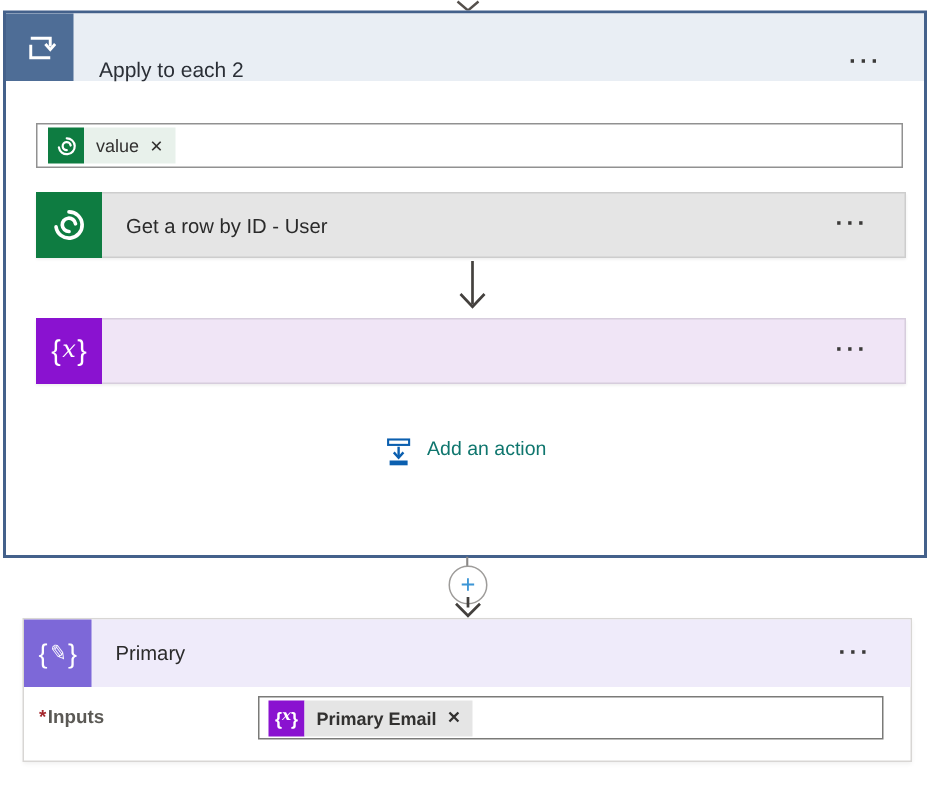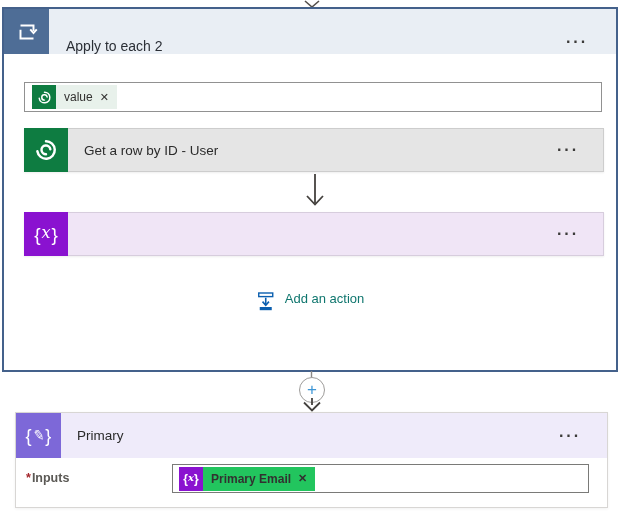--- a/index.html
+++ b/index.html
@@ -42,21 +42,21 @@
   .chip-icon{
     width:24px;height:24px;display:flex;align-items:center;justify-content:center;flex:0 0 24px;
   }
   .chip-body{
     display:flex;align-items:center;height:24px;padding:0 8px;font-size:12px;color:#323130;
   }
   .chip-remove{margin-left:7px;font-size:11px;color:#323130;cursor:pointer;}
   .chip-green .chip-icon{background:#0E7C41;}
   .chip-green .chip-body{background:#E8F1EB;}
   .chip-gray .chip-icon{background:#8A12D0;}
-  .chip-gray .chip-body{background:#22c55e;}
+  .chip-gray .chip-body{background:#e5e5e5;}
   
   .action-card{
     position:absolute;left:20px;width:580px;height:44px;display:flex;align-items:center;
     border:1px solid rgba(0,0,0,0.10);box-sizing:border-box;cursor:pointer;
     box-shadow:0 1px 2px rgba(0,0,0,0.07);
   }
   .card-icon{
     width:44px;height:44px;flex:0 0 44px;margin:-1px 0 -1px -1px;
     display:flex;align-items:center;justify-content:center;
   }

